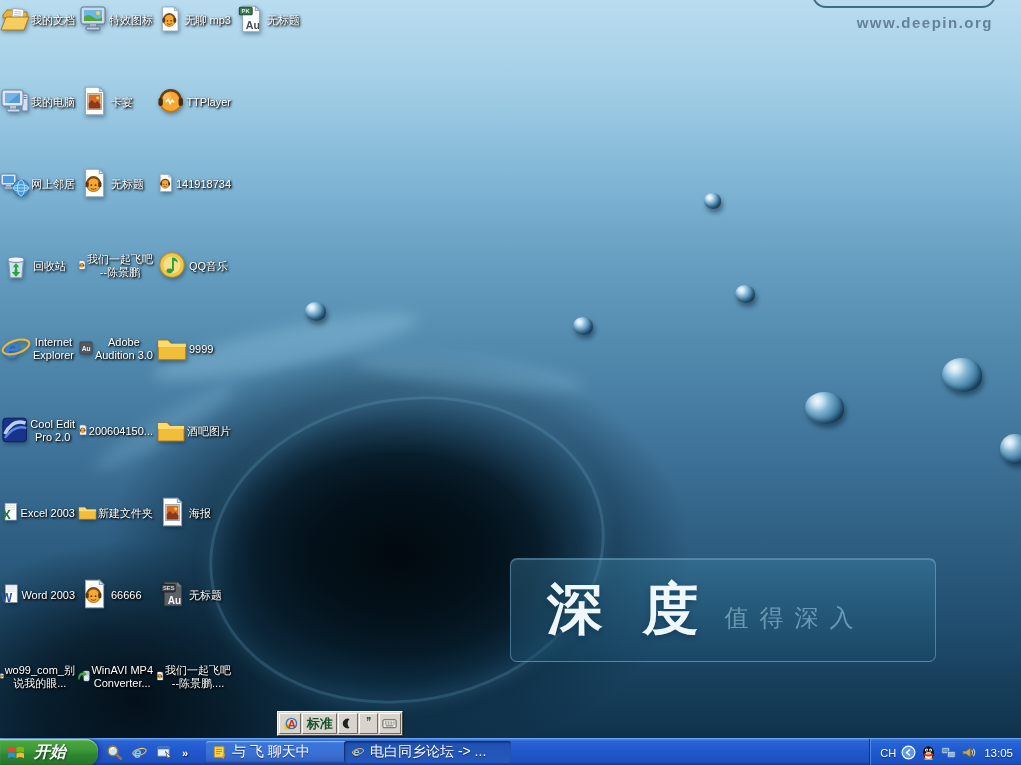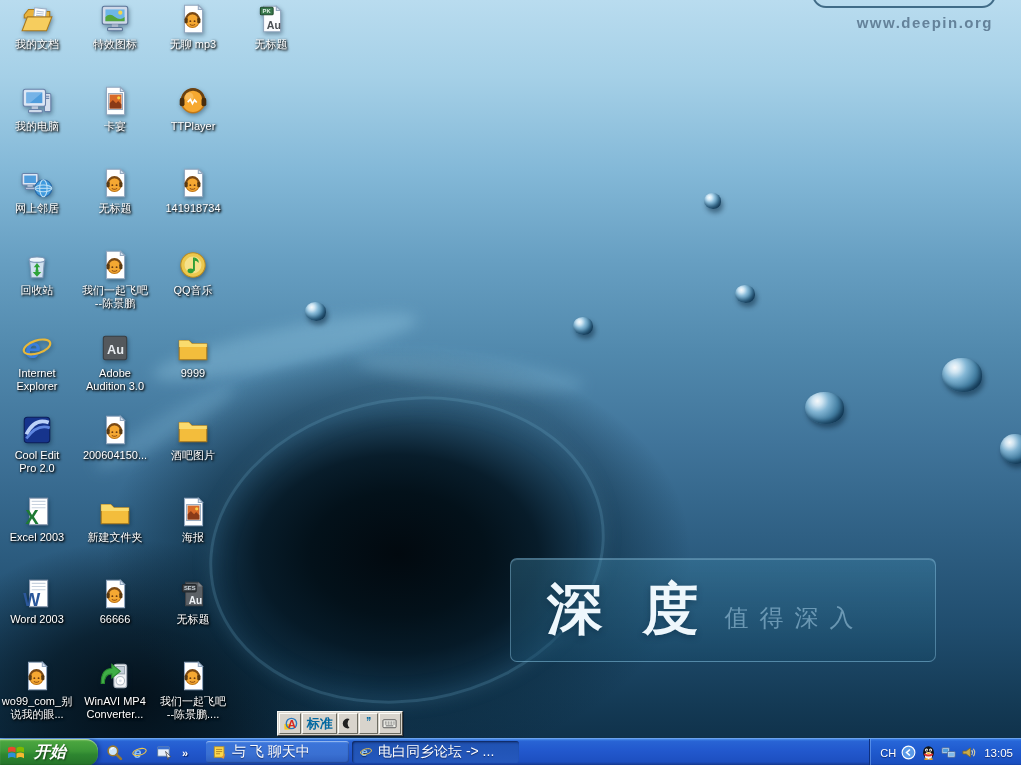--- a/index.html
+++ b/index.html
@@ -39,31 +39,31 @@
   .brand { position:absolute; left:510px; top:558px; width:424px; height:102px; border-radius:7px;
     background:linear-gradient(180deg, rgba(62,132,166,.38), rgba(24,74,104,.46));
     border:1px solid rgba(150,205,235,.4);
     box-shadow:inset 0 1px 0 rgba(200,235,255,.25);
     display:flex; align-items:center; }
   .brand-title { font-size:56px; font-weight:bold; color:#eef7fc; letter-spacing:12px;
     margin-left:36px; text-shadow:0 2px 6px rgba(0,30,50,.4); white-space:nowrap; }
   .brand-tagline { font-size:24px; color:rgba(165,205,230,.55); letter-spacing:11px;
     margin-left:14px; margin-top:16px; white-space:nowrap; }
   
-  .dicon { position:absolute; width:76px; display:flex; flex-direction:column; align-items:center; cursor:default; }
+  .dicon { position:absolute; width:76px; display:flex; flex-direction:row; align-items:center; cursor:default; }
   .dicon svg.ig { width:34px; height:34px; filter:drop-shadow(1px 2px 2px rgba(0,25,45,.4)); }
   .ilabel { margin-top:2px; font-size:11px; line-height:13px; color:#fff; text-align:center; white-space:pre;
     text-shadow:1px 1px 2px #000, 1px 1px 3px rgba(0,0,0,.85); }
   
   .ime { position:absolute; left:277px; top:711px; width:126px; height:25px; box-sizing:border-box;
     background:#d8d4cc; border:1px solid; border-color:#f8f8f4 #4a4a42 #4a4a42 #f8f8f4;
     box-shadow:1px 1px 0 rgba(10,20,40,.6); display:flex; padding:1px; gap:1px; }
   .ime-btn { box-sizing:border-box; height:100%; display:flex; align-items:center; justify-content:center;
     background:#d8d4cc; border:1px solid; border-color:#fcfcf8 #6a6a60 #6a6a60 #fcfcf8;
-    font-size:13px; color:#0369a1; cursor:pointer; }
+    font-size:13px; color:#14532d; cursor:pointer; }
   .ime-mode { width:37px; font-weight:bold; letter-spacing:0; }
   .ime-punct { font-weight:bold; font-size:12px; letter-spacing:-1px; padding-bottom:4px; }
   
   .taskbar { position:absolute; left:0; bottom:0; width:1021px; height:27px;
     background:linear-gradient(180deg,#4f91e8 0%,#3272dd 5%,#2863d4 10%,#2258cd 45%,#1d4fc0 88%,#15398f 100%);
     border-top:1px solid #6aa2ef; box-sizing:border-box; }
   .start-button { position:absolute; left:0; top:0; width:98px; height:27px;
     background:linear-gradient(180deg,#7cc25f 0%,#4aa53f 10%,#3b9637 45%,#2e8630 58%,#27772b 90%,#1d5a20 100%);
     border-radius:0 12px 12px 0;
     box-shadow:inset 0 1px 1px rgba(255,255,255,.45), 2px 0 4px rgba(0,10,40,.35);
@@ -74,21 +74,21 @@
   .ql-btn { width:19px; height:19px; display:flex; align-items:center; justify-content:center; cursor:pointer; }
   .ql-btn svg { width:17px; height:17px; }
   .overflow { color:#fff; font-size:11px; font-weight:bold; cursor:pointer; text-shadow:1px 1px 1px rgba(0,0,30,.6); padding:0 2px; }
   .task { position:absolute; top:2px; height:22px; border-radius:3px; box-sizing:border-box;
     display:flex; align-items:center; gap:5px; padding:8px 7px; color:#fff; font-size:14px; white-space:nowrap;
     overflow:hidden; cursor:pointer; text-shadow:0 1px 1px rgba(0,0,30,.5); }
   .task svg { width:14px; height:14px; flex:0 0 auto; }
   .task-normal { left:206px; width:143px;
     background:linear-gradient(180deg,#5a92e8 0%,#3b74d9 12%,#3a70d2 60%,#2e5fc0 100%);
     box-shadow:inset 0 1px 0 rgba(255,255,255,.35), inset -1px -1px 1px rgba(0,0,30,.25); }
-  .task-active { left:352px; width:167px;
+  .task-active { left:344px; width:167px;
     background:linear-gradient(180deg,#1c48a0 0%,#2053b4 18%,#2558bd 100%);
     box-shadow:inset 1px 1px 2px rgba(0,10,40,.6); }
   .tray { position:absolute; right:0; top:0; height:27px; display:flex; align-items:center;
     gap:5px; padding:0 8px 0 10px;
     background:linear-gradient(180deg,#3a80e8 0%,#2766d8 8%,#1f5ace 45%,#1a4fc0 90%,#123c96 100%);
     border-left:1px solid #0e2f7e; box-shadow:inset 1px 0 0 rgba(140,190,255,.45); }
   .tray-text { color:#fff; font-size:11px; text-shadow:0 1px 1px rgba(0,0,30,.5); }
   .tray svg { width:15px; height:15px; cursor:pointer; }
   .clock { margin-left:3px; font-size:11.5px; }
   .sprite { position:absolute; width:0; height:0; overflow:hidden; }

